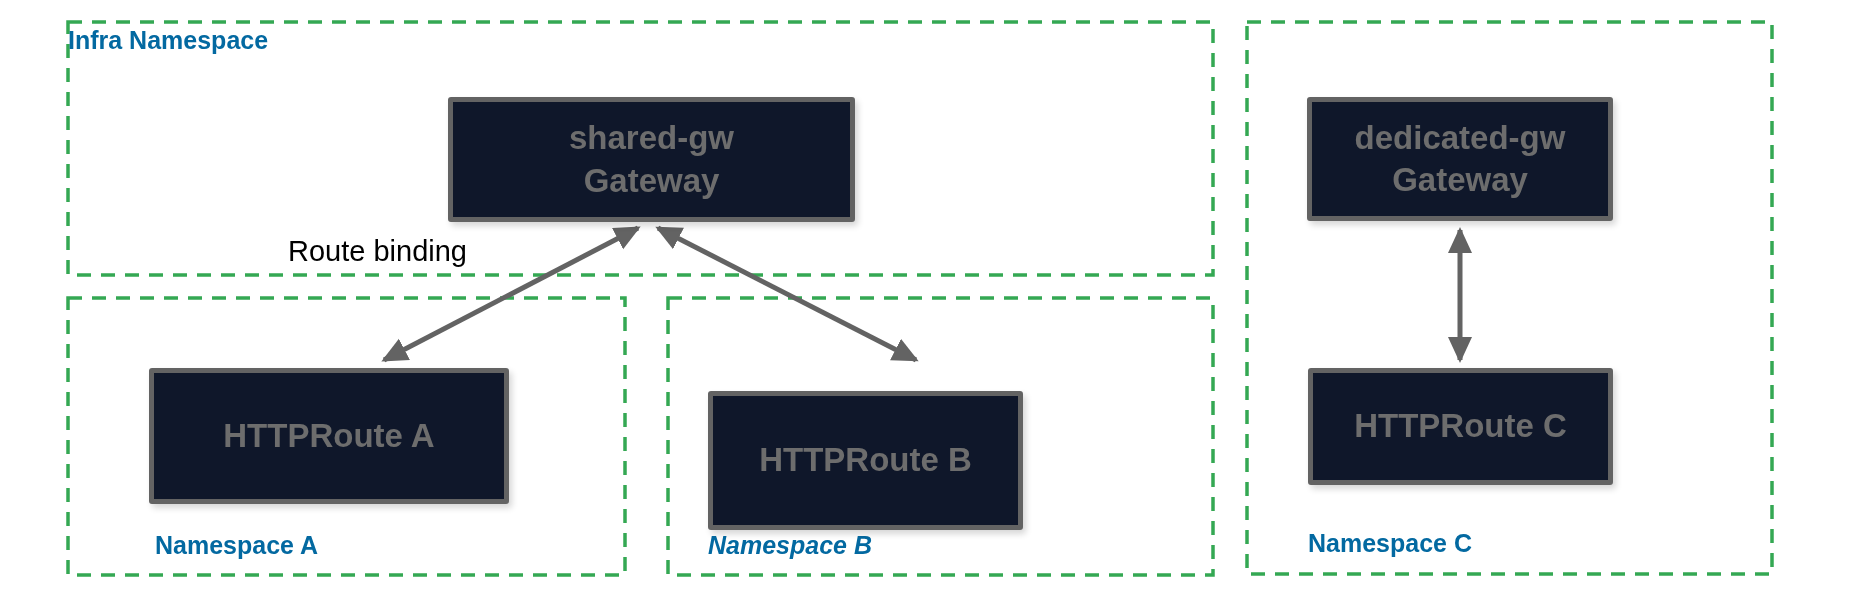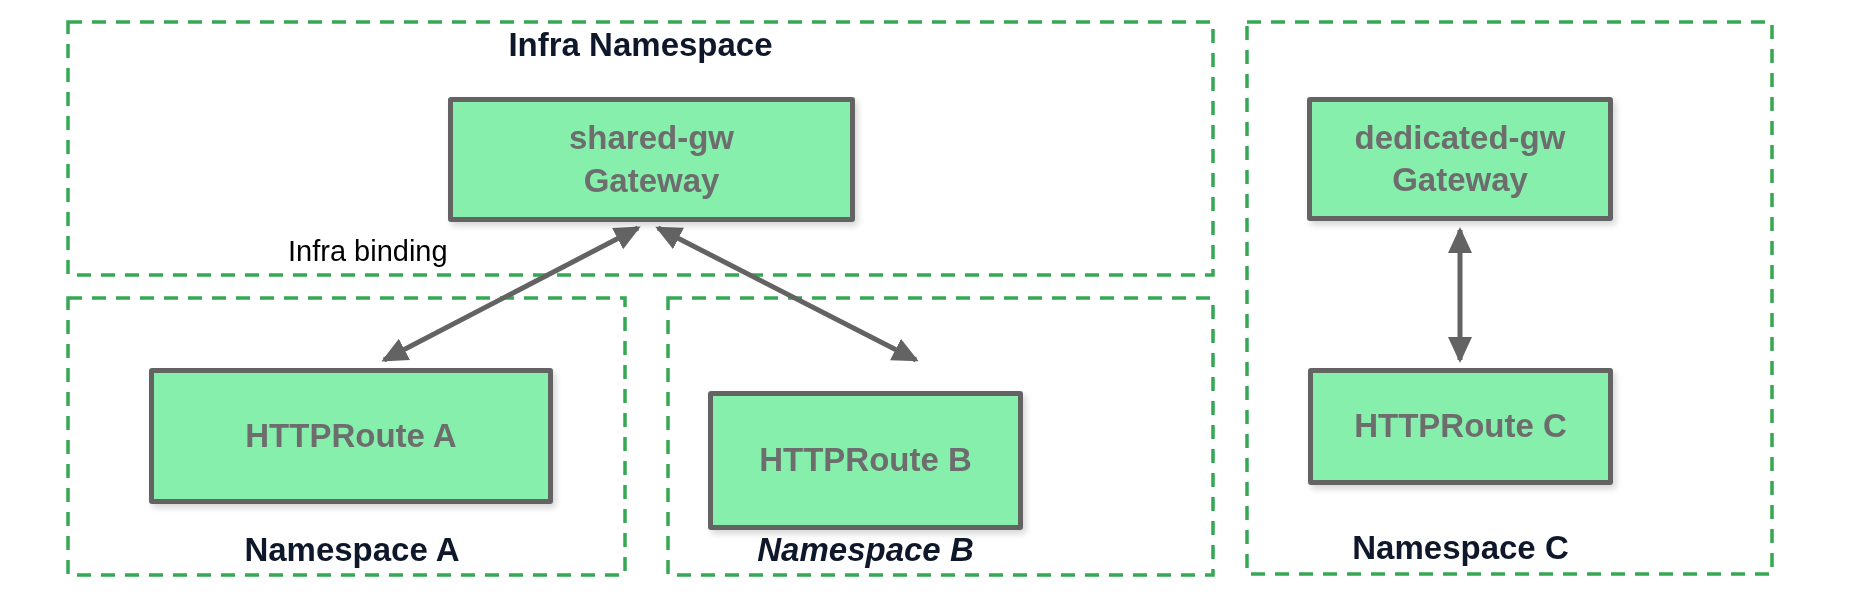--- a/index.html
+++ b/index.html
@@ -23,51 +23,51 @@
     stroke-dasharray: 14 10;
   }
   .arrow {
     stroke: #636363;
     stroke-width: 5;
     fill: none;
   }
   .node {
     position: absolute;
     box-sizing: border-box;
-    background: #86efac;
+    background: #0f172a;
     border: 5px solid #636363;
     border-radius: 3px;
     box-shadow: 3px 4px 6px rgba(0,0,0,0.16);
     display: flex;
     flex-direction: column;
     align-items: center;
     justify-content: center;
     color: #6d6d6d;
     font-weight: bold;
     font-size: 33px;
     line-height: 1.28;
     text-align: center;
   }
   .ns-label {
     position: absolute;
-    color: #0f172a;
+    color: #0369a1;
     font-weight: bold;
-    font-size: 33px;
-    text-align: center;
+    font-size: 25px;
+    text-align: left;
     white-space: nowrap;
   }
   .annotation {
     position: absolute;
     color: #000000;
     font-size: 29px;
     white-space: nowrap;
   }
   #shared-gw     { left: 448px;  top: 97px;  width: 407px; height: 125px; }
   #dedicated-gw  { left: 1307px; top: 97px;  width: 306px; height: 124px; }
-  #route-a       { left: 149px;  top: 368px; width: 404px; height: 136px; }
+  #route-a       { left: 149px;  top: 368px; width: 360px; height: 136px; }
   #route-b       { left: 708px;  top: 368px; width: 315px; height: 139px; margin-top: 23px; }
   #route-c       { left: 1308px; top: 368px; width: 305px; height: 117px; }
   #infra-label   { left: 68px;   top: 26px;  width: 1145px; }
   #ns-a-label    { left: 155px;  top: 531px; width: 394px; }
   #ns-b-label    { left: 708px;  top: 531px; width: 315px; font-style: italic; }
   #ns-c-label    { left: 1308px; top: 529px; width: 305px; }
   #route-binding { left: 288px;  top: 235px; }
 </style>
 </head>
 <body>
@@ -111,15 +111,15 @@
   </div>
 
   <div class="node" id="route-b">
     <span>HTTPRoute B</span>
   </div>
 
   <div class="node" id="route-c">
     <span>HTTPRoute C</span>
   </div>
 
-  <div class="annotation" id="route-binding">Infra binding</div>
+  <div class="annotation" id="route-binding">Route binding</div>
 
 </div>
 
 </body></html>

